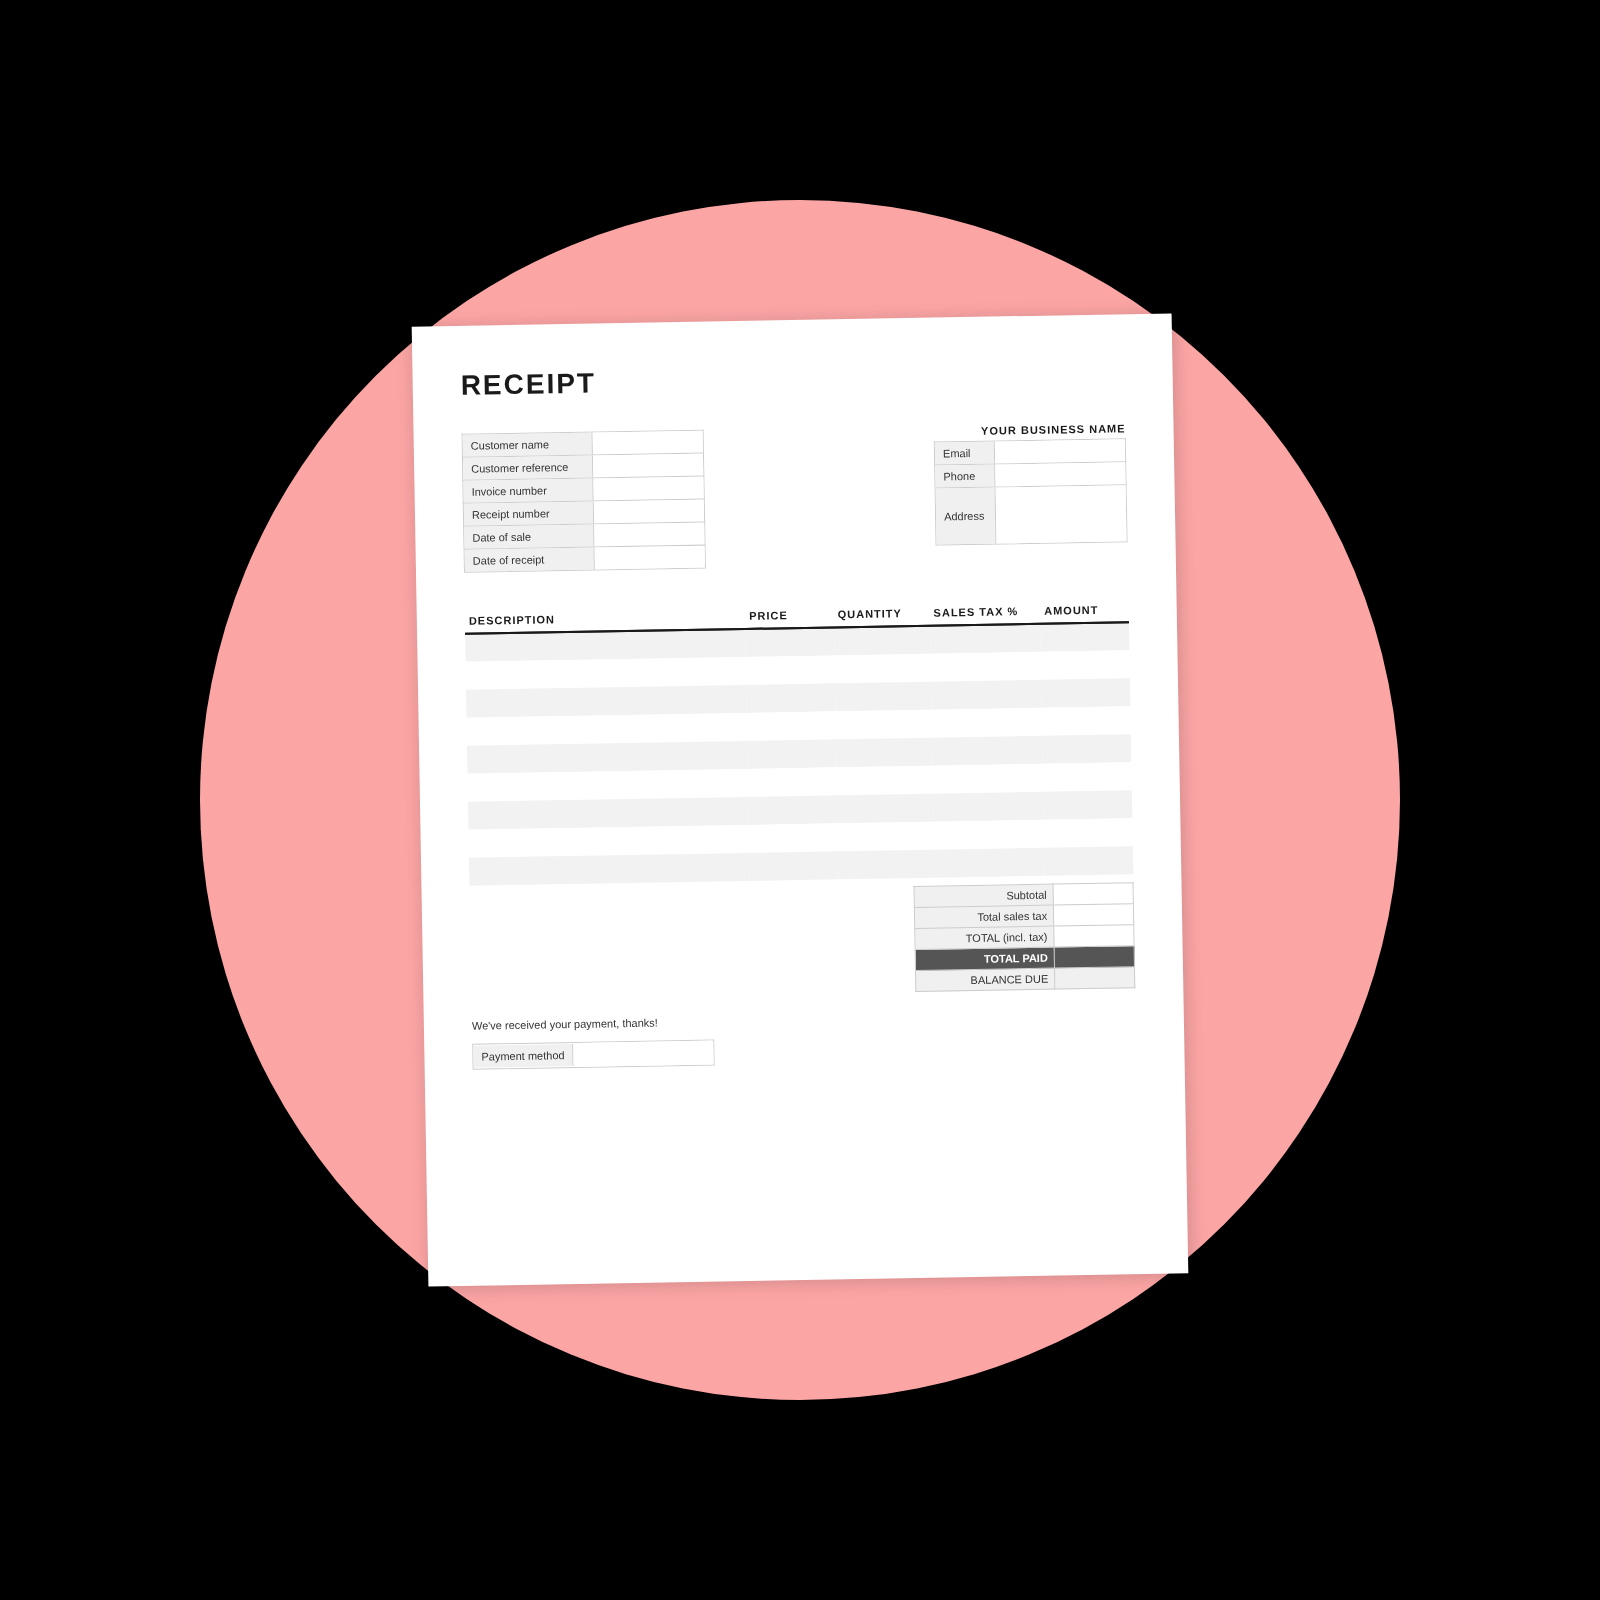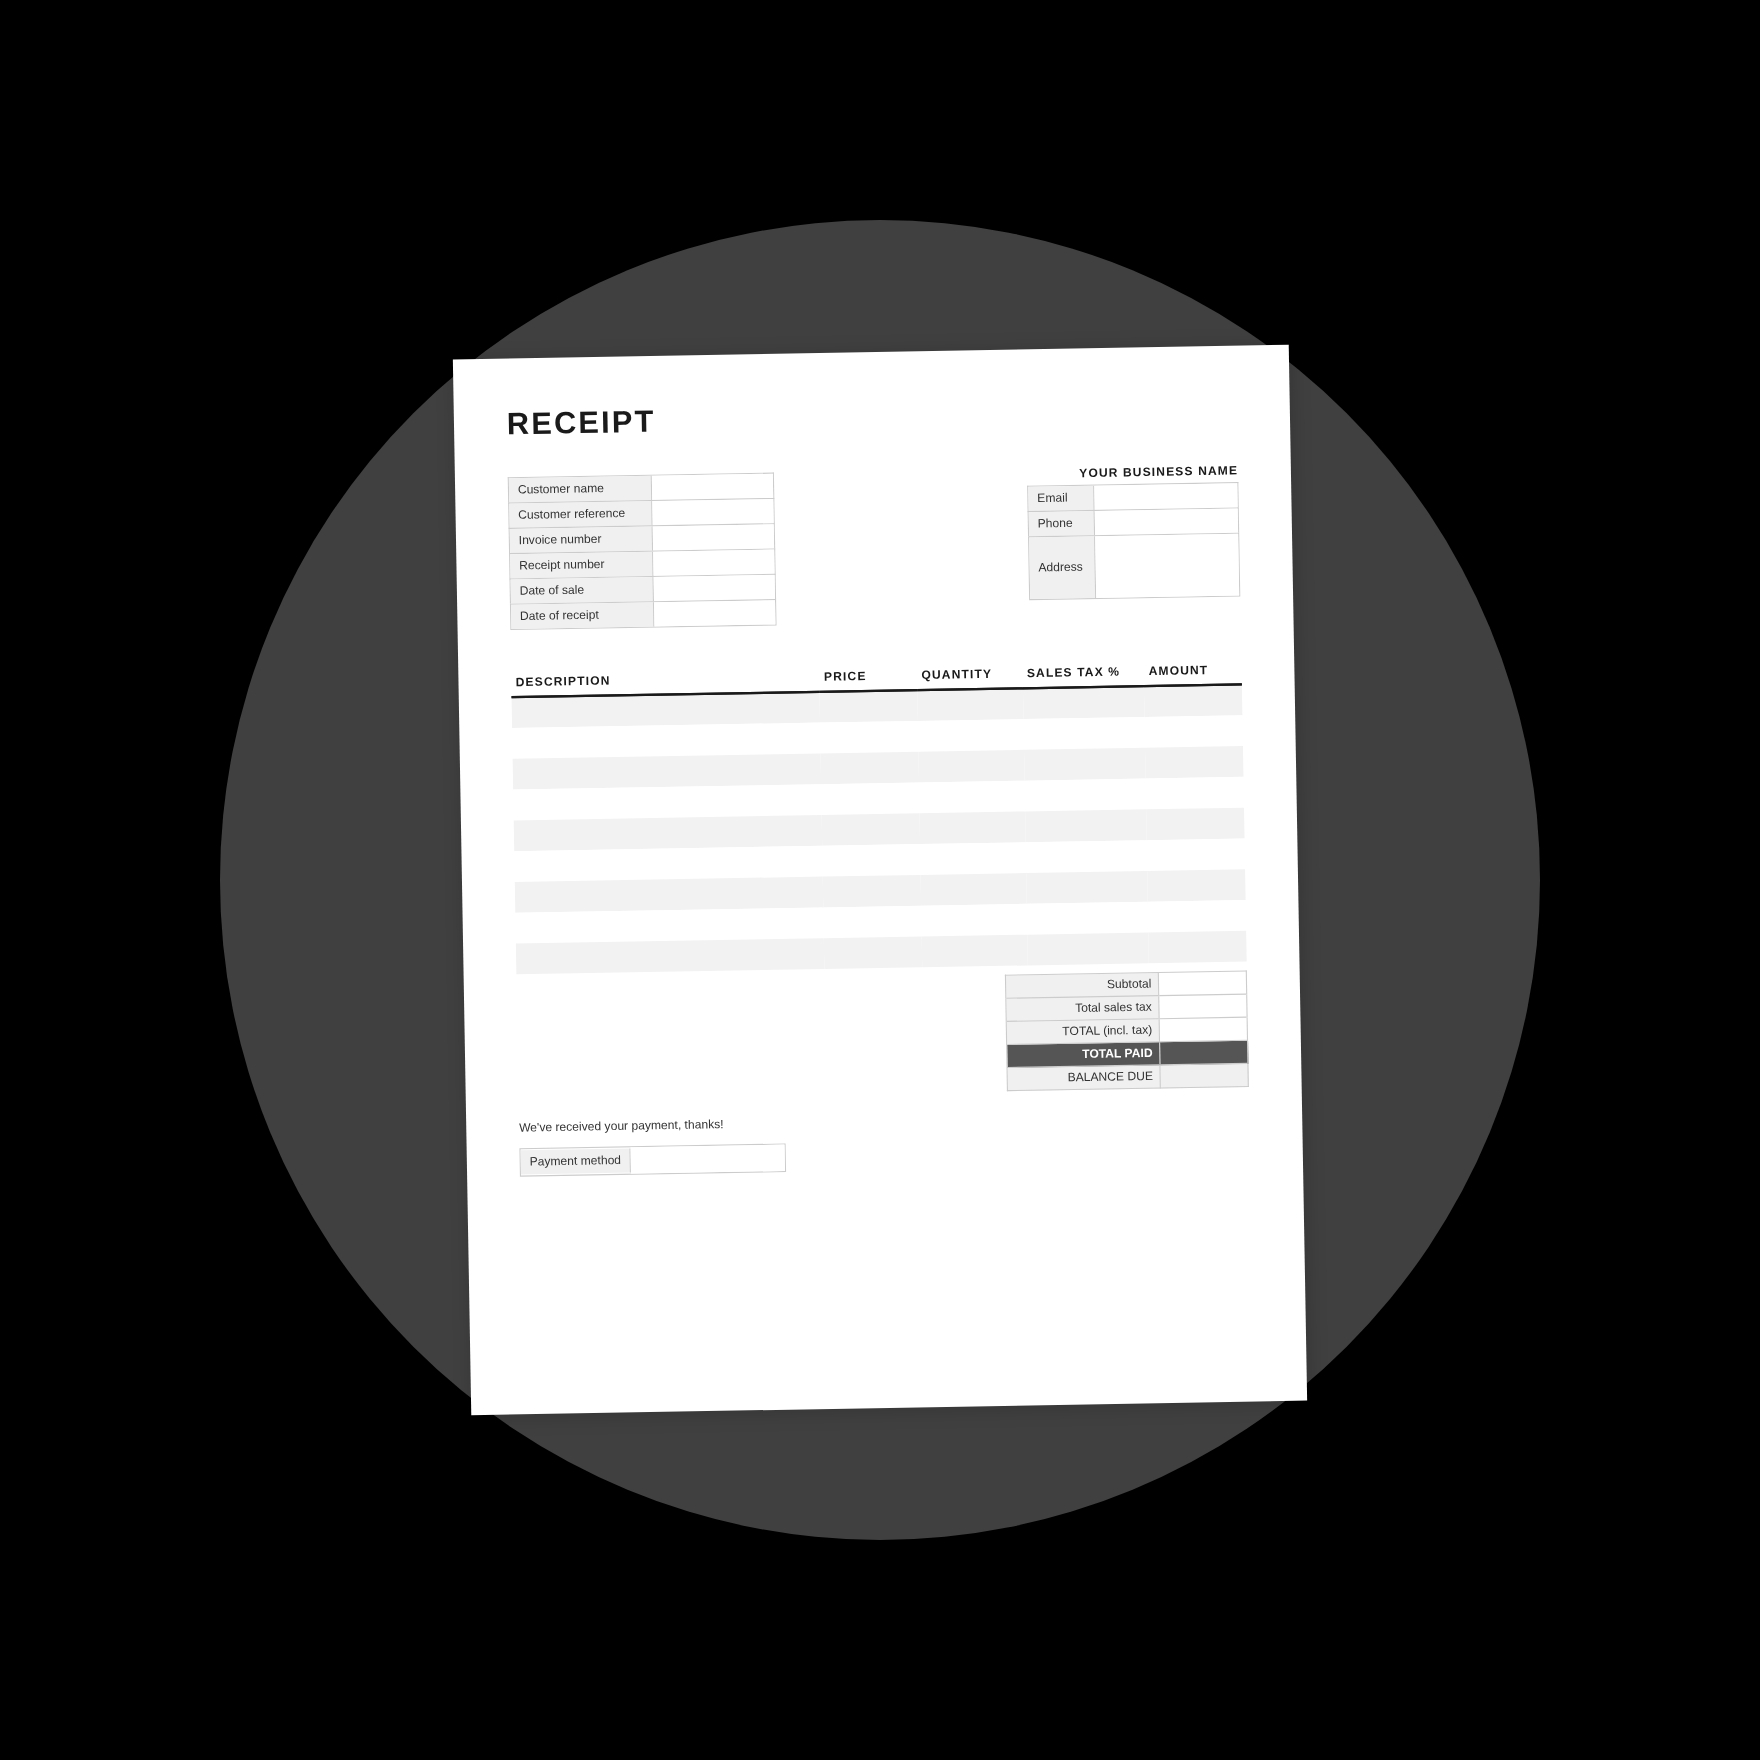--- a/index.html
+++ b/index.html
@@ -12,21 +12,21 @@
       align-items: center;
       justify-content: center;
       font-family: Arial, Helvetica, sans-serif;
       overflow: hidden;
     }
 
     .circle-bg {
       width: 1200px;
       height: 1200px;
       border-radius: 50%;
-      background: #404040;
+      background: #fca5a5;
       display: flex;
       align-items: center;
       justify-content: center;
       position: relative;
     }
 
     .paper {
       width: 760px;
       min-height: 960px;
       background: #fff;

